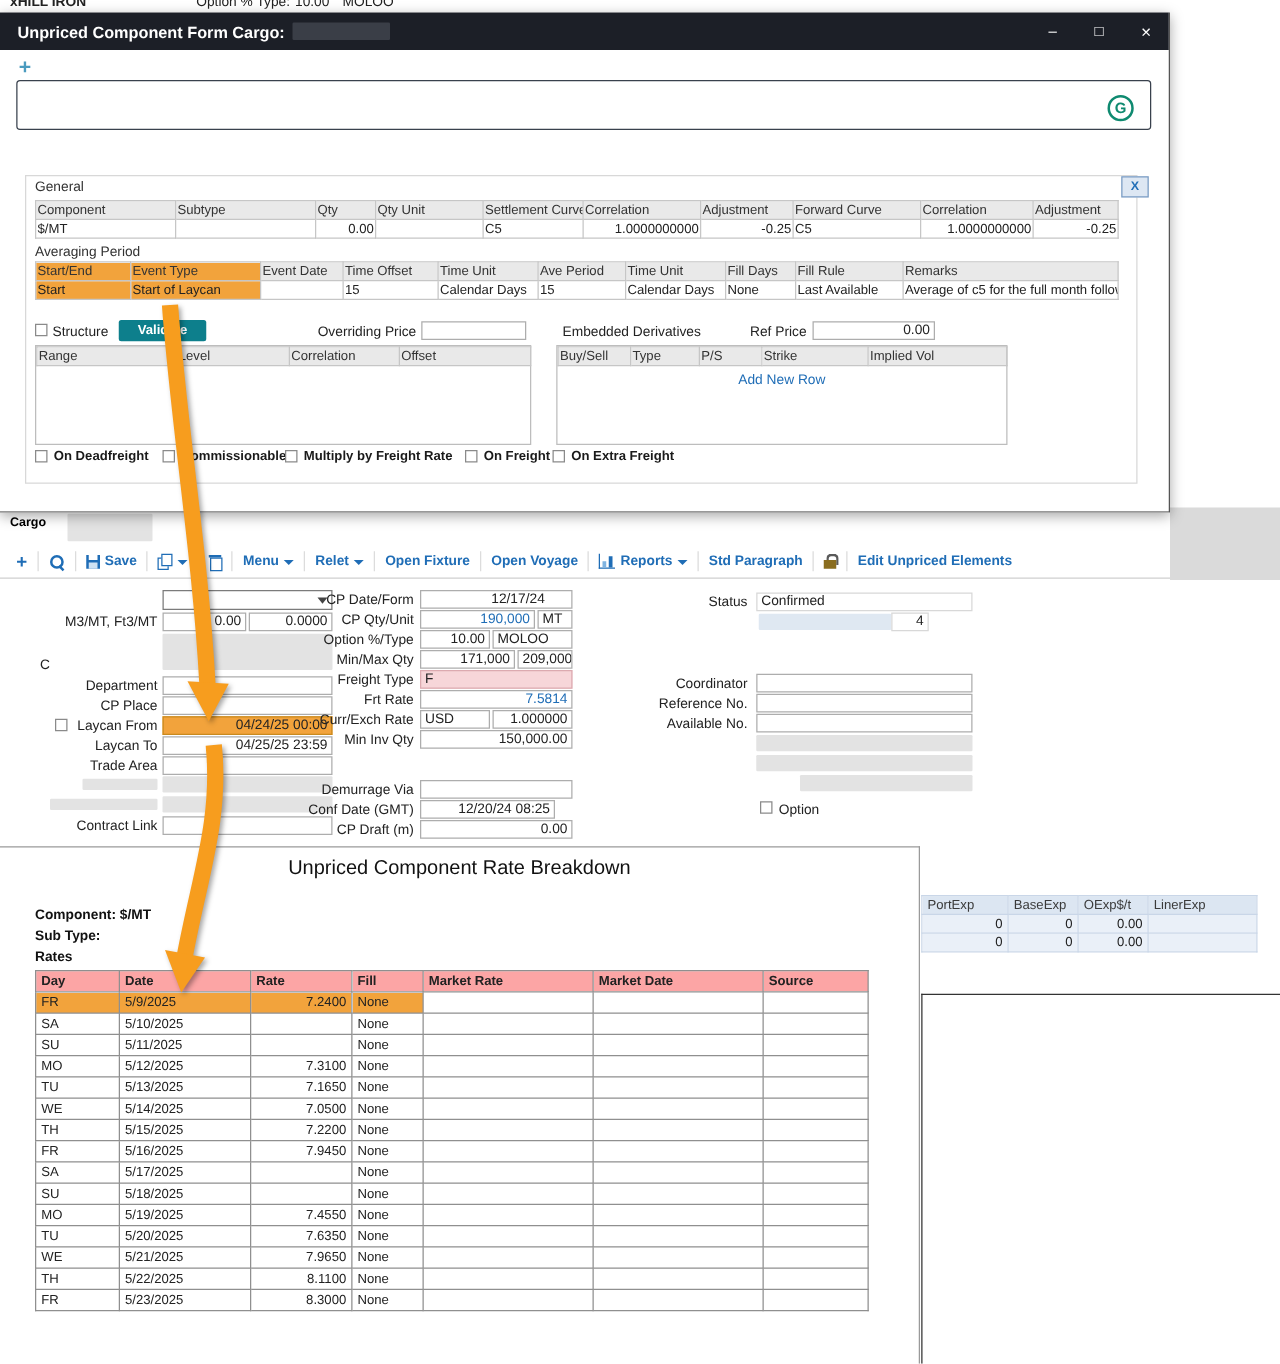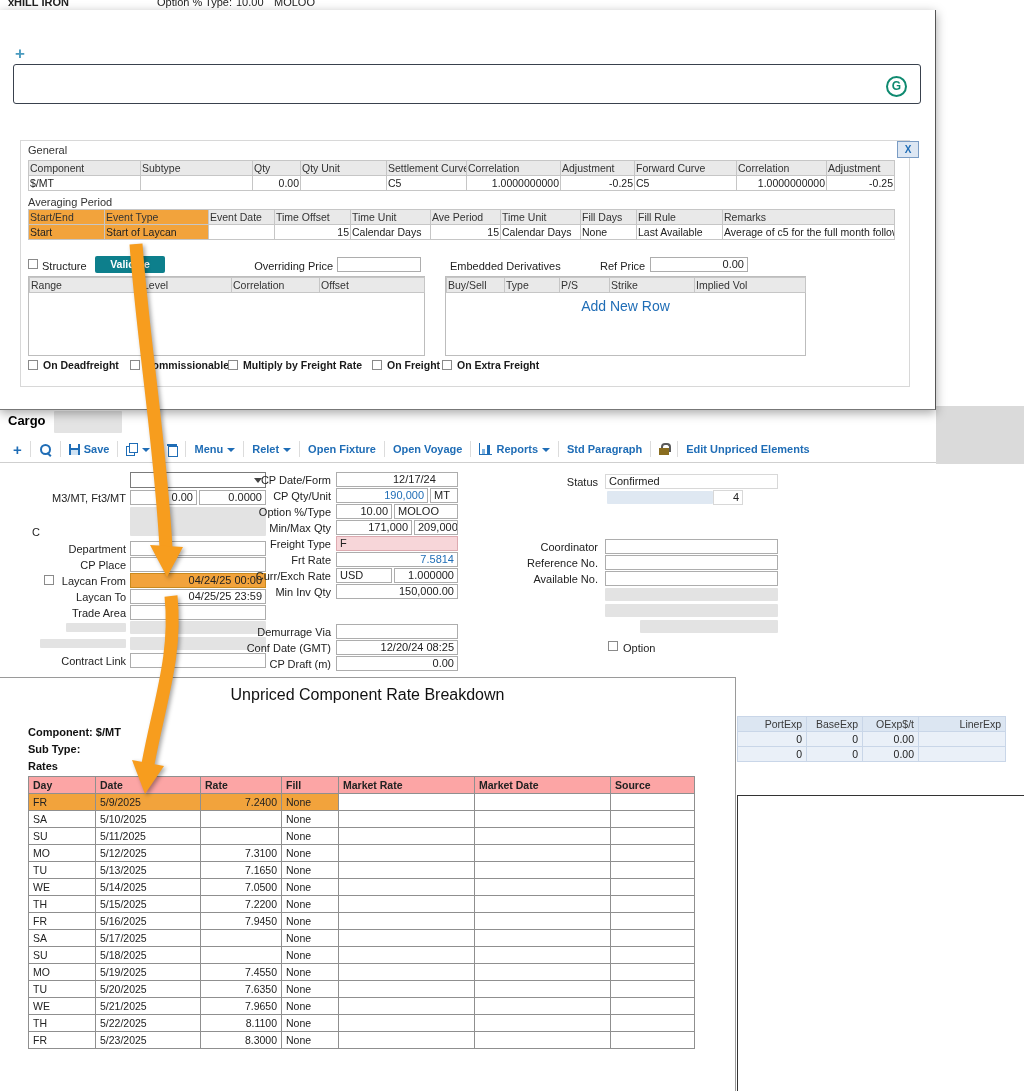--- a/index.html
+++ b/index.html
@@ -25,30 +25,30 @@
 .gicon{position:absolute;left:886px;top:66px;width:21px;height:21px;border:2px solid #0f8a70;border-radius:50%;color:#0f8a70;font-weight:bold;font-size:12px;text-align:center;line-height:17px;background:#fff}
 .groupbox{position:absolute;left:20px;top:130px;width:890px;height:247px;border:1px solid #d8d8d8}
 .secl{position:absolute;font-size:11px;color:#333;white-space:nowrap}
 .xbtn{position:absolute;left:897px;top:131px;width:22px;height:17px;background:#dde7f3;border:1px solid #7a9cc4;color:#1f6db6;font-weight:bold;font-size:10px;text-align:center;line-height:15px}
 table{border-collapse:collapse;font-size:10.5px;table-layout:fixed}
 .grid th,.grid td{border:1px solid #c6c6c6;height:15px;padding:0 1px;font-weight:normal;text-align:left;white-space:nowrap;overflow:hidden}
 .grid th{background:#e9e9e9;color:#333}
 .grid td{background:#fff}
 .gen td:nth-child(3),.gen td:nth-child(6),.gen td:nth-child(7),.gen td:nth-child(9),.gen td:nth-child(10){text-align:right}
 .avg th:nth-child(-n+2),.avg td:nth-child(-n+2){background:#f2a33c}
-.avg td:nth-child(4),.avg td:nth-child(6){text-align:right}
+.avg td:nth-child(4),.avg td:nth-child(6){}
 .validate{position:absolute;left:95px;top:246px;width:70px;height:17px;background:#0d7f8c;color:#fff;font-size:10.5px;font-weight:bold;text-align:center;line-height:16px;border-radius:2px;cursor:pointer}
 .innerbox{position:absolute;border:1px solid #bdbdbd;background:#fff}
-.addrow{position:absolute;left:445px;top:288px;width:361px;text-align:center;color:#1f6db6;font-size:14px;cursor:pointer}
+.addrow{position:absolute;left:445px;top:288px;width:361px;text-align:center;color:#1f6db6;font-size:11px;cursor:pointer}
 .flag{position:absolute;top:349px;display:flex;align-items:center;gap:5px;font-weight:600;font-size:10.5px;color:#1a1a1a}
 .flag .box{width:10px;height:10px;border:1px solid #8a8a8a;background:#fff}
 
 .cargo{position:absolute;left:0;top:404px;width:1024px;height:273px;background:#fff;z-index:5}
 .graypanel{position:absolute;left:936px;top:2px;width:88px;height:58px;background:#dadada}
-.ctitle{position:absolute;left:8px;top:9px;font-size:13px;font-weight:bold;color:#000}
+.ctitle{position:absolute;left:8px;top:9px;font-size:10px;font-weight:bold;color:#000}
 .toolbar{position:absolute;left:0;top:32px;width:936px;height:27px;display:flex;align-items:center;gap:8px;padding-left:13px;border-bottom:1px solid #cfcfcf;color:#1f6db6;font-weight:bold;font-size:11px}
 .titem{display:flex;align-items:center;gap:4px;cursor:pointer;white-space:nowrap}
 .tdiv{width:1px;height:16px;background:#dcdcdc}
 .caret{width:0;height:0;border-left:4px solid transparent;border-right:4px solid transparent;border-top:4px solid #1f6db6;margin-top:2px}
 .i-search{position:relative;width:13px;height:13px}
 .i-search::before{content:"";position:absolute;left:1px;top:1px;width:7px;height:7px;border:2px solid #1f6db6;border-radius:50%}
 .i-search::after{content:"";position:absolute;left:9px;top:9px;width:5px;height:2px;background:#1f6db6;transform:rotate(45deg);transform-origin:0 0}
 .i-save{position:relative;width:11px;height:11px;background:#1f6db6}
 .i-save::before{content:"";position:absolute;left:2px;top:0;width:7px;height:4px;background:#fff}
 .i-save::after{content:"";position:absolute;left:2px;top:6px;width:7px;height:5px;background:#cfe2f3}
@@ -63,21 +63,21 @@
 .i-chart::after{content:"";position:absolute;left:7px;bottom:0;width:3px;height:9px;background:#1f6db6}
 .i-lock{position:relative;width:10px;height:12px}
 .i-lock::before{content:"";position:absolute;left:2px;top:0;width:6px;height:7px;border:2px solid #5a5a5a;border-bottom:none;border-radius:4px 4px 0 0}
 .i-lock::after{content:"";position:absolute;left:0;bottom:0;width:10px;height:7px;background:#8a6d1f}
 .dd{position:absolute;height:16px;border:1px solid #7b7b7b;background:#fff}
 .dd .ar{position:absolute;right:3px;top:5px;width:0;height:0;border-left:4px solid transparent;border-right:4px solid transparent;border-top:5px solid #444}
 .hl-field{background:#f2a33c !important;border-color:#c98a1e !important}
 .pink{background:#f7d6d9 !important;border-color:#dcaab0 !important}
 
 .exp th,.exp td{border:1px solid #c9d6e8;height:15px;padding:0 4px;white-space:nowrap;overflow:hidden}
-.exp th{background:#dce6f2;color:#3a3a3a;font-weight:normal;text-align:right}
+.exp th{background:#dce6f2;color:#3a3a3a;font-weight:normal;text-align:left}
 .exp td{background:#eaf0f8;text-align:right}
 .whitebox{position:absolute;left:737px;top:795px;width:287px;height:296px;background:#fff;border-left:1px solid #333;border-top:1px solid #333;z-index:6}
 
 .ratewin{position:absolute;left:0;top:677px;width:736px;height:414px;background:#fff;border-top:1px solid #9a9a9a;border-right:1px solid #9a9a9a;z-index:8}
 .rtitle{position:absolute;left:0;top:8px;width:100%;text-align:center;font-size:16px;color:#111}
 .rlbl{position:absolute;font-weight:bold;font-size:11px;color:#111;white-space:nowrap}
 .rates th,.rates td{border:1px solid #8f8f8f;height:17px;padding:0 4px;white-space:nowrap;overflow:hidden;text-align:left}
 .rates th{font-weight:bold;background:#fca5a5}
 .rates td:nth-child(3){text-align:right}
 .rates tr.hl td:nth-child(-n+4){background:#f2a33c}
@@ -194,21 +194,21 @@
   <div class="lbl r" style="left:210px;top:150px;width:121px">Frt Rate</div>
   <div class="fld right blue" style="left:336px;top:148px;width:122px">7.5814</div>
   <div class="lbl r" style="left:210px;top:166px;width:121px">Curr/Exch Rate</div>
   <div class="fld" style="left:336px;top:164px;width:56px">USD</div>
   <div class="fld right" style="left:394px;top:164px;width:64px">1.000000</div>
   <div class="lbl r" style="left:210px;top:182px;width:121px">Min Inv Qty</div>
   <div class="fld right" style="left:336px;top:180px;width:122px">150,000.00</div>
   <div class="lbl r" style="left:210px;top:222px;width:121px">Demurrage Via</div>
   <div class="fld" style="left:336px;top:220px;width:122px"></div>
   <div class="lbl r" style="left:210px;top:238px;width:121px">Conf Date (GMT)</div>
-  <div class="fld right" style="left:336px;top:236px;width:122px">12/20/24 08:25</div>
+  <div class="fld right" style="left:336px;top:236px;width:108px">12/20/24 08:25</div>
   <div class="lbl r" style="left:210px;top:254px;width:121px">CP Draft (m)</div>
   <div class="fld right" style="left:336px;top:252px;width:122px">0.00</div>
 
   <div class="lbl r" style="left:480px;top:72px;width:118px">Status</div>
   <div class="fld" style="left:605px;top:70px;width:173px;border-color:#d8d8d8">Confirmed</div>
   <div class="redact blue" style="left:607px;top:87px;width:106px;height:13px"></div>
   <div class="fld right" style="left:713px;top:86px;width:30px;border-color:#d8d8d8">4</div>
   <div class="lbl r" style="left:480px;top:137px;width:118px">Coordinator</div>
   <div class="fld" style="left:605px;top:135px;width:173px"></div>
   <div class="lbl r" style="left:480px;top:153px;width:118px">Reference No.</div>
@@ -415,20 +415,29 @@
           <td>None</td>
           <td></td>
           <td></td>
           <td></td>
         </tr>
       </tbody>
   </table>
 </div>
 
 <div class="win1">
+  <div class="titlebar">
+    <span class="t">Unpriced Component Form Cargo:</span>
+    <span class="redact dark" style="position:static;display:inline-block;width:78px;height:14px;margin-left:6px"></span>
+    <span class="wbtns">
+      <span class="wbtn">–</span>
+      <span class="wbtn">□</span>
+      <span class="wbtn" style="font-size:14px">×</span>
+    </span>
+  </div>
   <div class="plus1">+</div>
   <div class="commentbox"></div>
   <div class="gicon">G</div>
 
   <div class="groupbox"></div>
   <div class="secl" style="left:28px;top:134px">General</div>
   <div class="xbtn">X</div>
 
   <table class="grid gen" style="position:absolute;left:28px;top:150px;width:866px">
     <colgroup>

